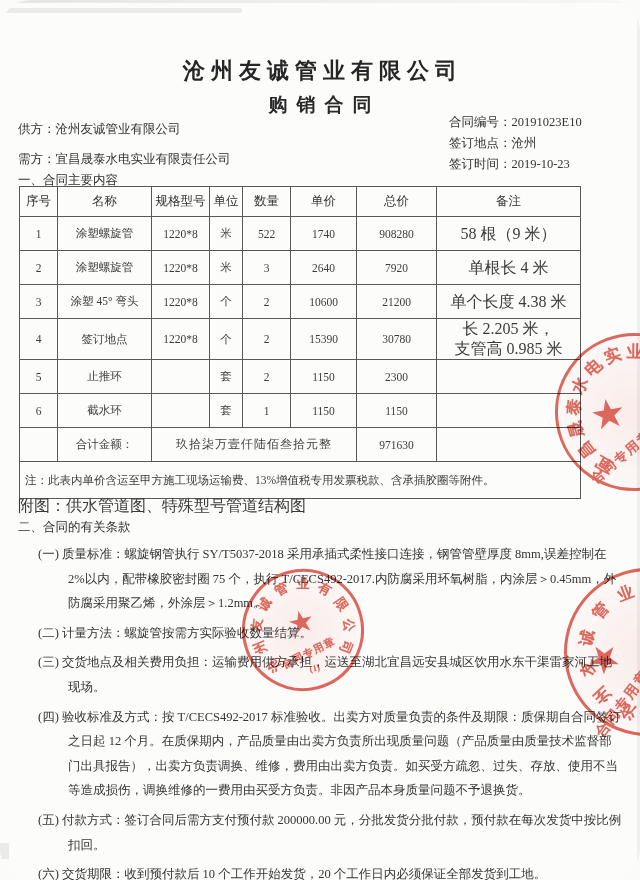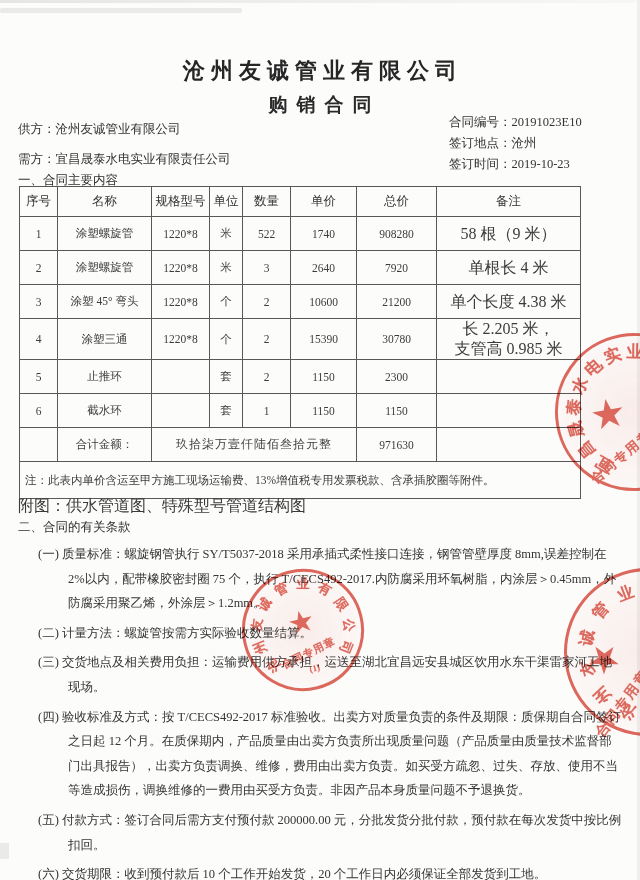--- a/index.html
+++ b/index.html
@@ -1,21 +1,21 @@
 <!DOCTYPE html>
 <html><head>
 <meta charset="utf-8">
 <style>
   html,body{margin:0;padding:0;}
   body{
     width:640px;height:880px;overflow:hidden;background:#fbfbf9;
     font-family:"Liberation Serif","DejaVu Serif",serif;color:#383838;
     position:relative;
   }
-  #page{position:absolute;inset:0;background:#fcfcfb;overflow:hidden;}
+  #page{position:absolute;inset:0;background:#fcfcfb;overflow:hidden;border-radius:31px;}
   
   .art-top{position:absolute;top:0;left:0;width:100%;height:3px;background:linear-gradient(90deg,#e6e6e4,#f7f7f5);}
   .art-smudge{position:absolute;top:8px;left:0;width:242px;height:5px;background:#dadad8;opacity:.55;border-radius:2px;}
   .art-right{position:absolute;top:0;right:0;width:3px;height:100%;background:#efefed;}
   .art-leftmark{position:absolute;left:0;top:843px;width:9px;height:16px;background:#e2e2e0;opacity:.7;}
 
   .title{position:absolute;top:56px;left:0;width:100%;text-align:center;
     font-size:22px;letter-spacing:6px;text-indent:6px;color:#262626;font-weight:600;}
   .subtitle{position:absolute;top:92px;left:0;width:100%;text-align:center;
     font-size:19px;letter-spacing:9px;text-indent:9px;color:#2a2a2a;font-weight:600;}
@@ -129,21 +129,21 @@
           <td>涂塑 45° 弯头</td>
           <td>1220*8</td>
           <td>个</td>
           <td>2</td>
           <td>10600</td>
           <td>21200</td>
           <td class="remark">单个长度 4.38 米</td>
         </tr>
         <tr>
           <td>4</td>
-          <td>涂塑三通</td>
+          <td>签订地点</td>
           <td>1220*8</td>
           <td>个</td>
           <td>2</td>
           <td>15390</td>
           <td>30780</td>
           <td class="remark">长 2.205 米，
 支管高 0.985 米</td>
         </tr>
         <tr>
           <td>5</td>

